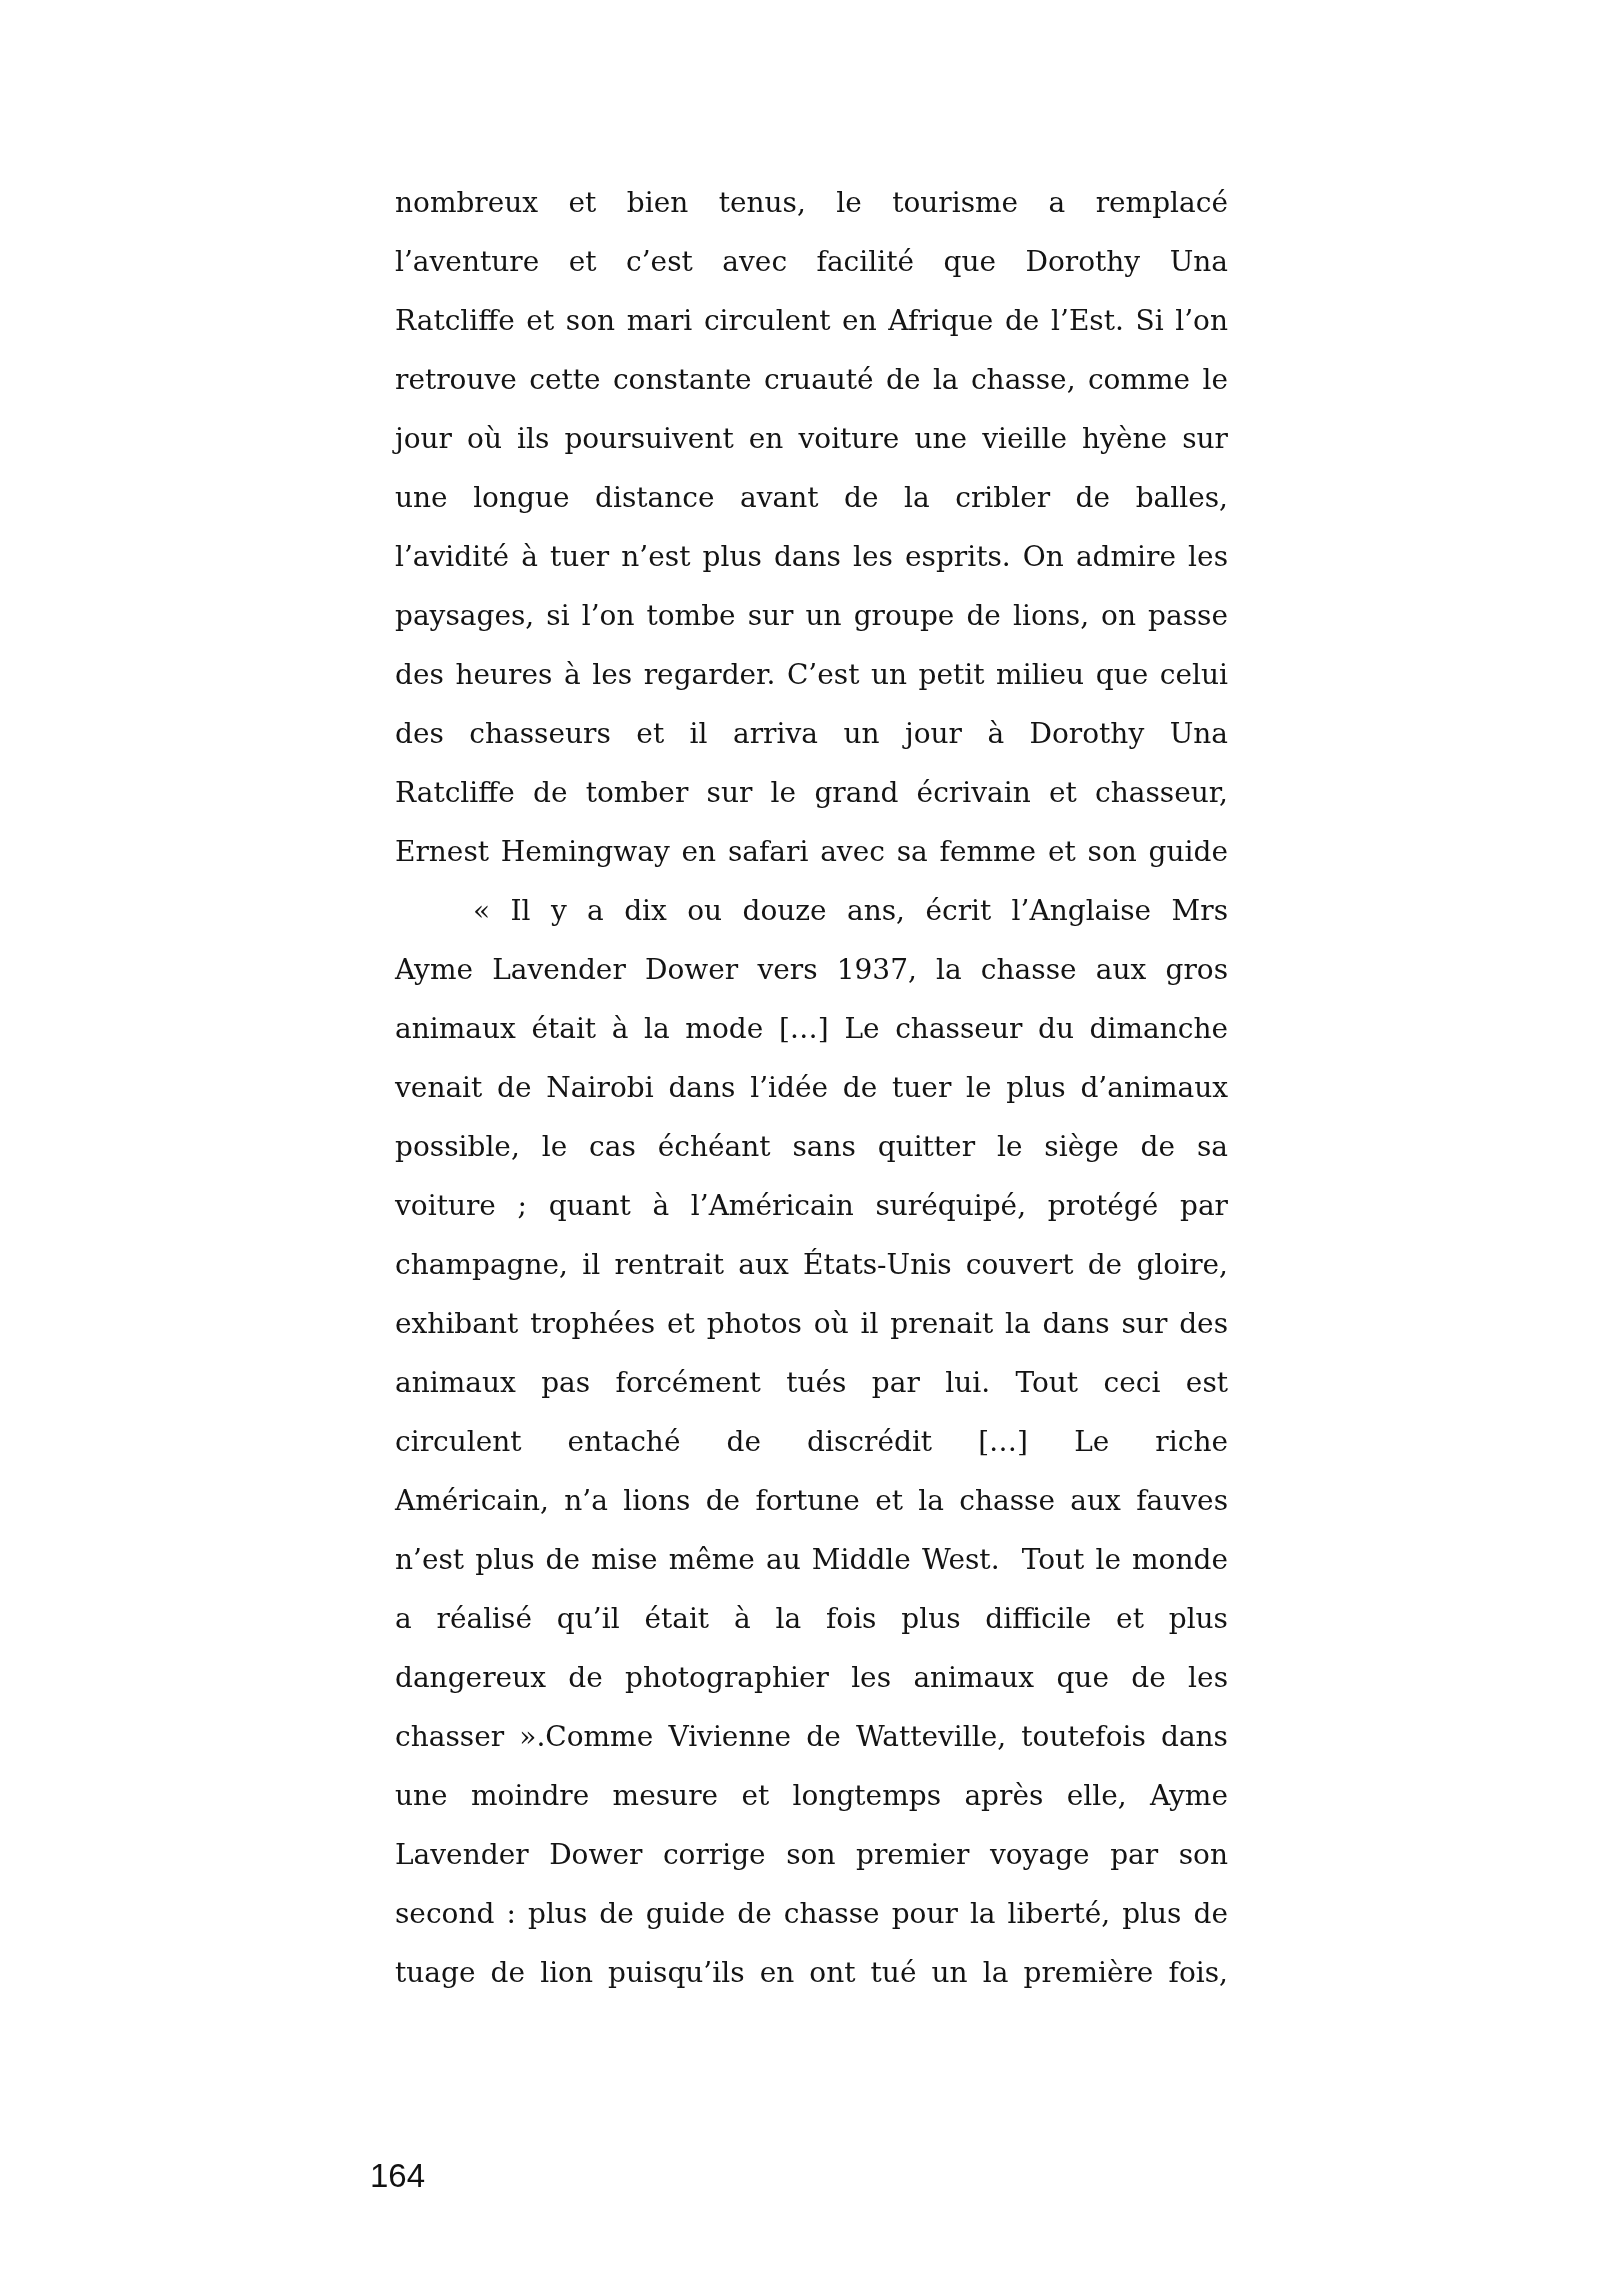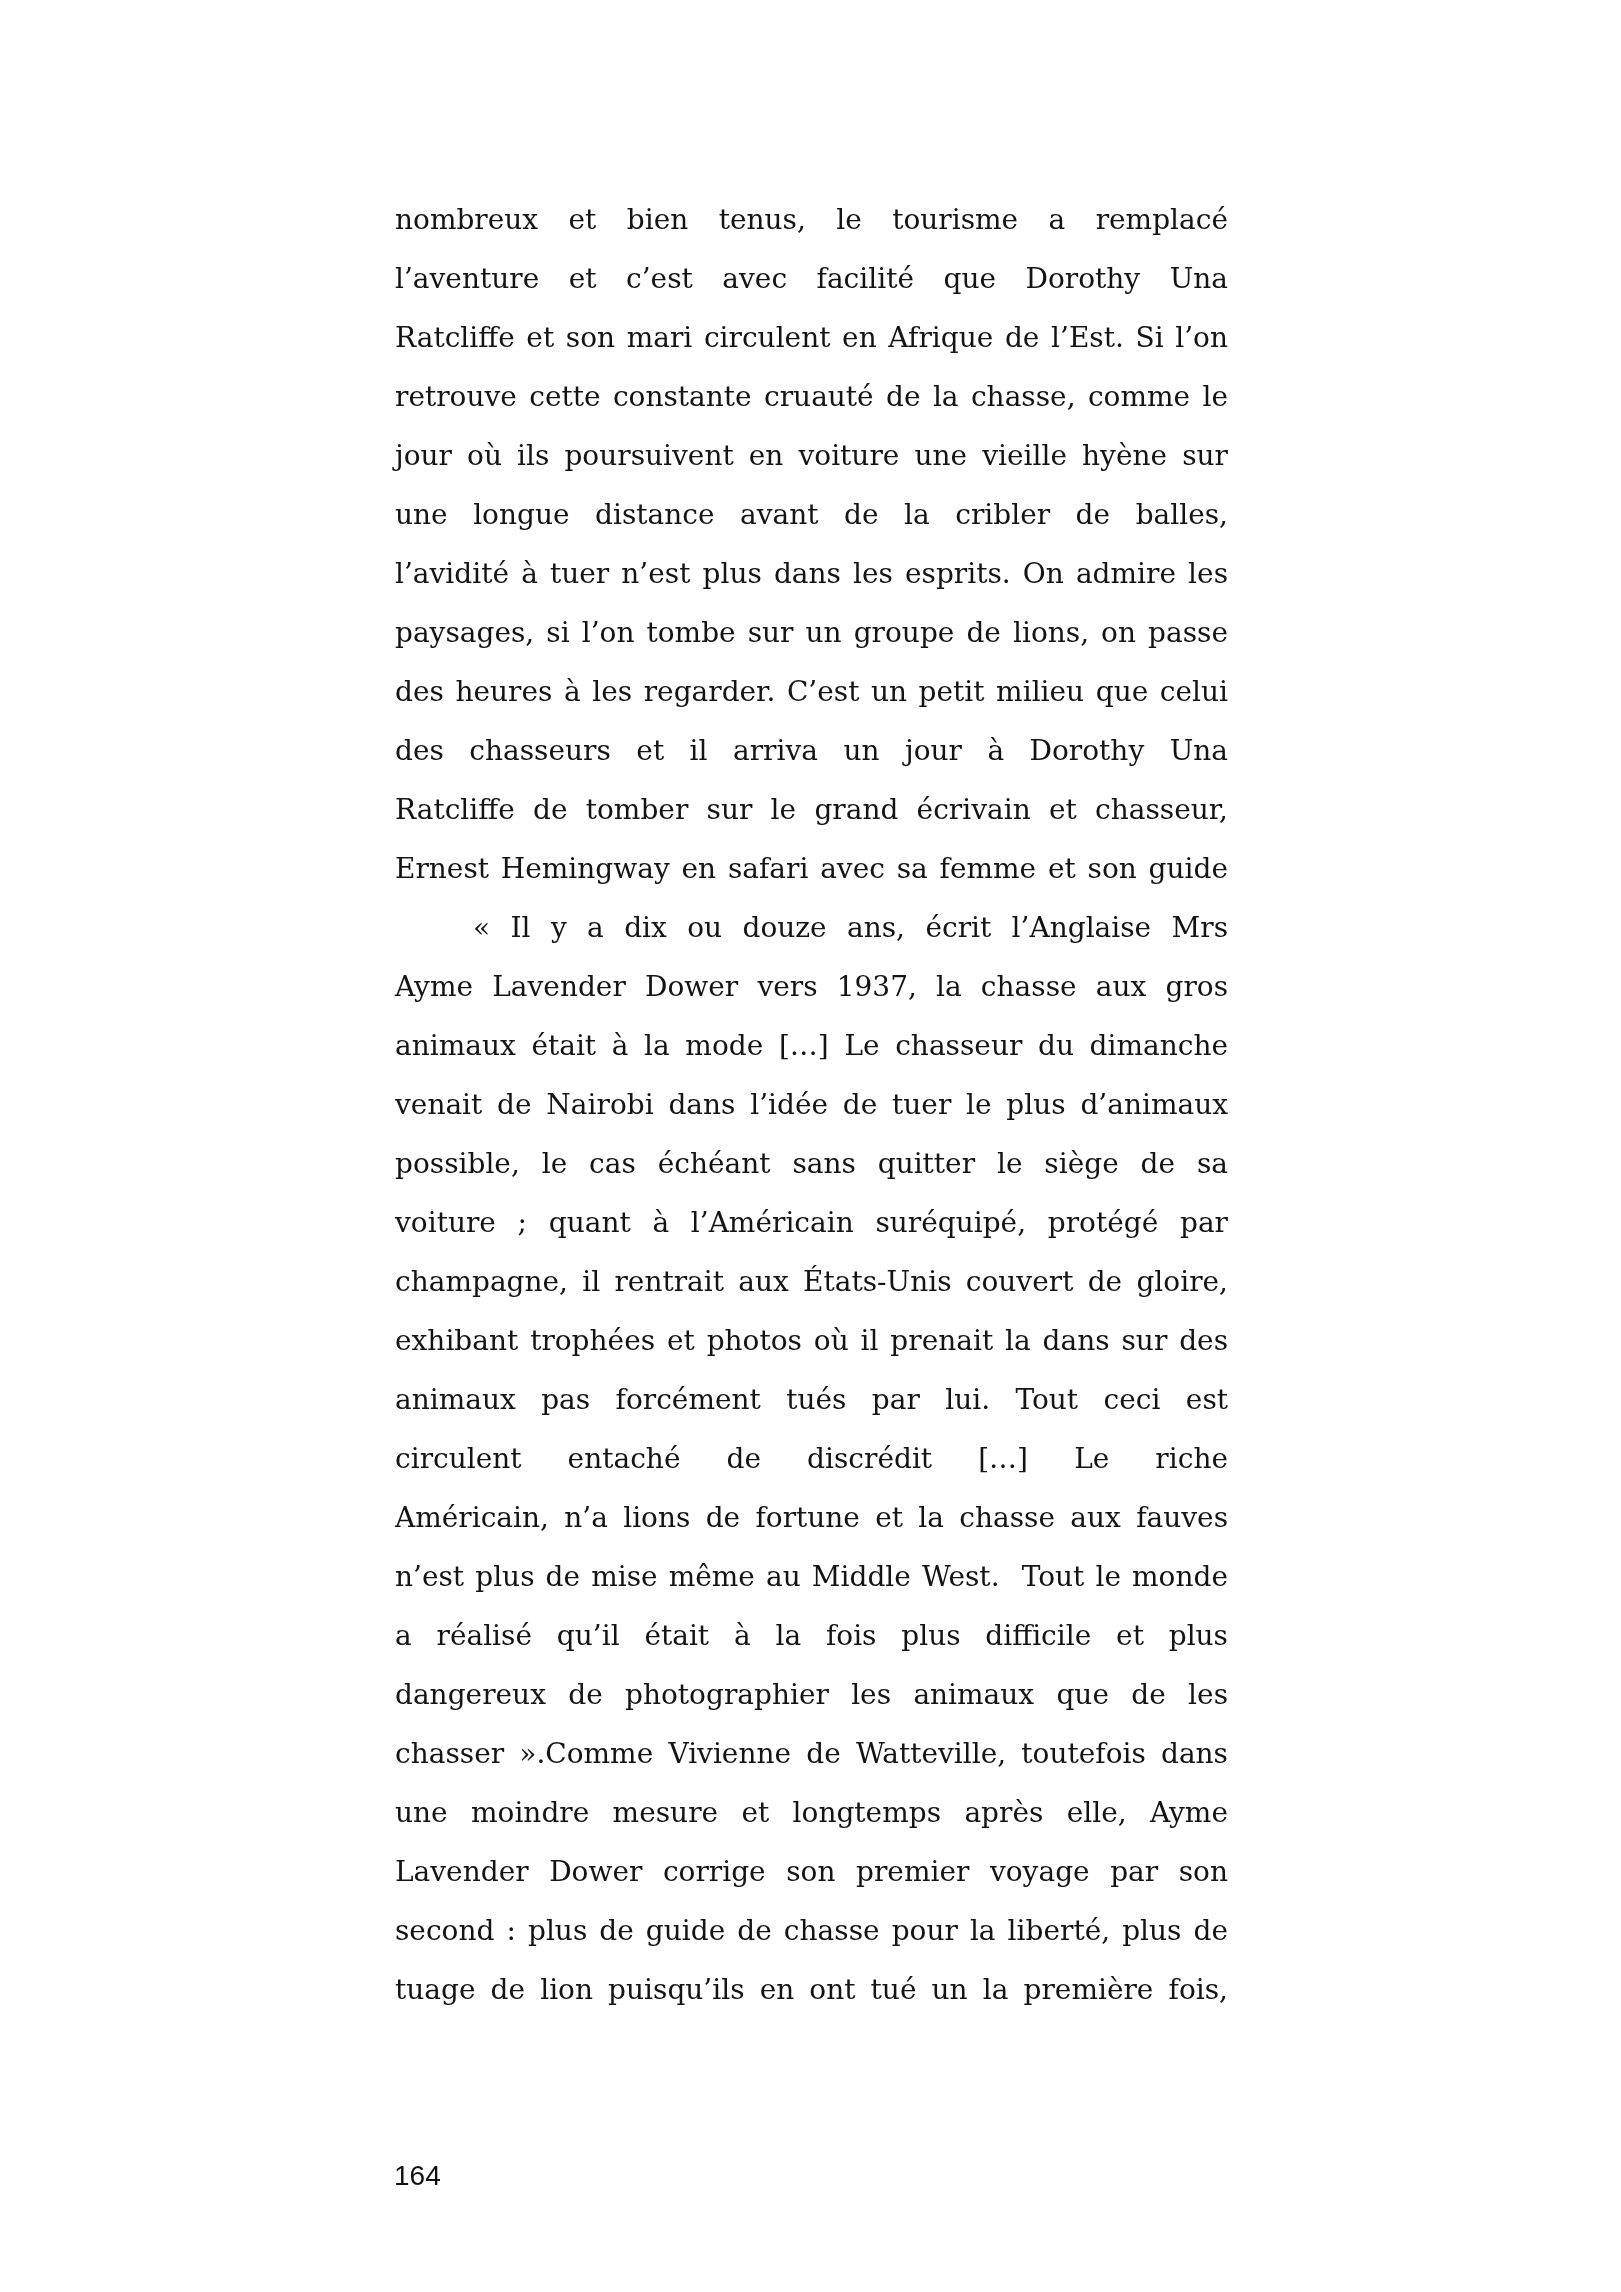--- a/index.html
+++ b/index.html
@@ -12,41 +12,41 @@
     width: 1621px;
     height: 2293px;
     background: #ffffff;
     overflow: hidden;
     font-family: "DejaVu Serif", serif;
     color: #141414;
   }
   .text-block {
     position: absolute;
     left: 395px;
-    top: 190px;
+    top: 173px;
     width: 833px;
   }
   .line {
     font-size: 28px;
     line-height: 59px;
     text-align: justify;
     text-align-last: justify;
     white-space: normal;
     -webkit-hyphens: none;
     hyphens: none;
   }
   .line.indent {
     padding-left: 78px;
   }
   .page-number {
     position: absolute;
-    left: 394px;
+    left: 370px;
     top: 2158px;
     font-family: "Liberation Sans", sans-serif;
-    font-size: 28px;
+    font-size: 33px;
     line-height: 35px;
     color: #111111;
   }
 </style>
 </head>
 <body>
 
 <div class="page">
   <div class="text-block" id="text-block">
       <div class="line">nombreux et bien tenus, le tourisme a remplacé</div>

